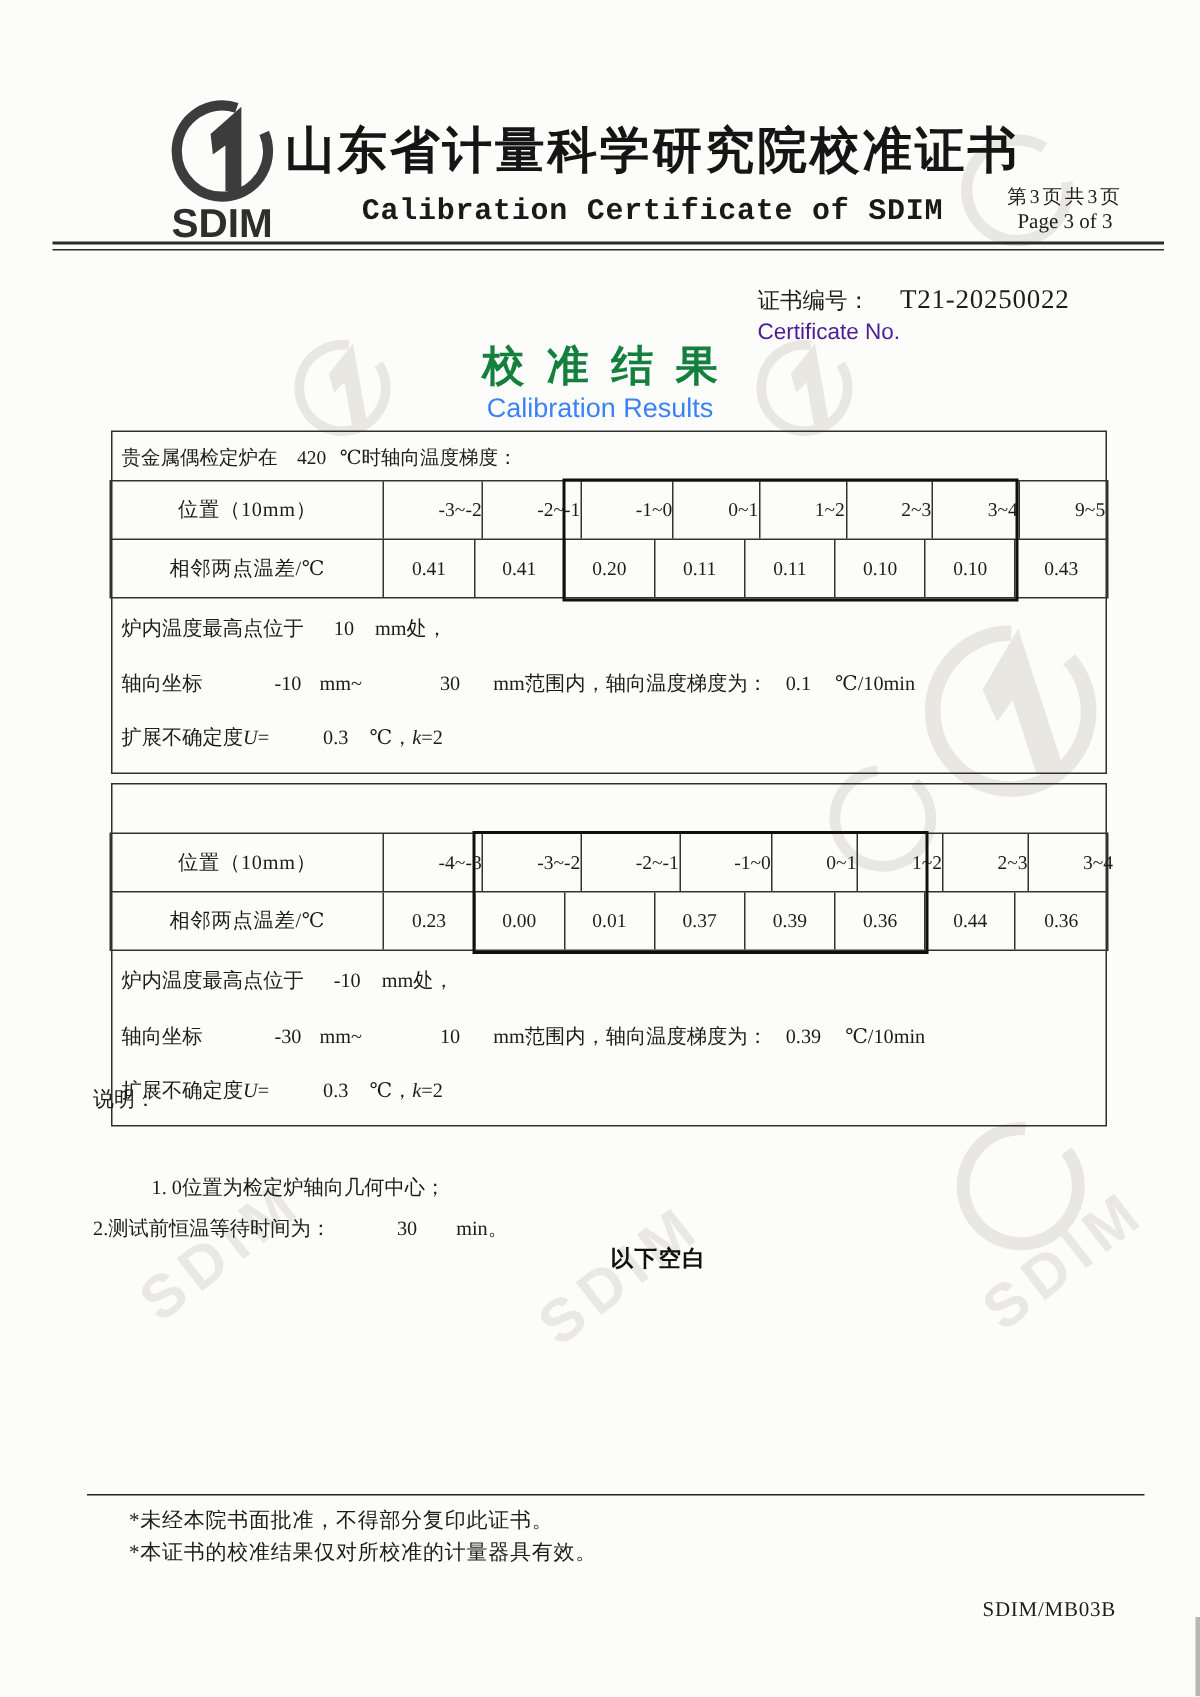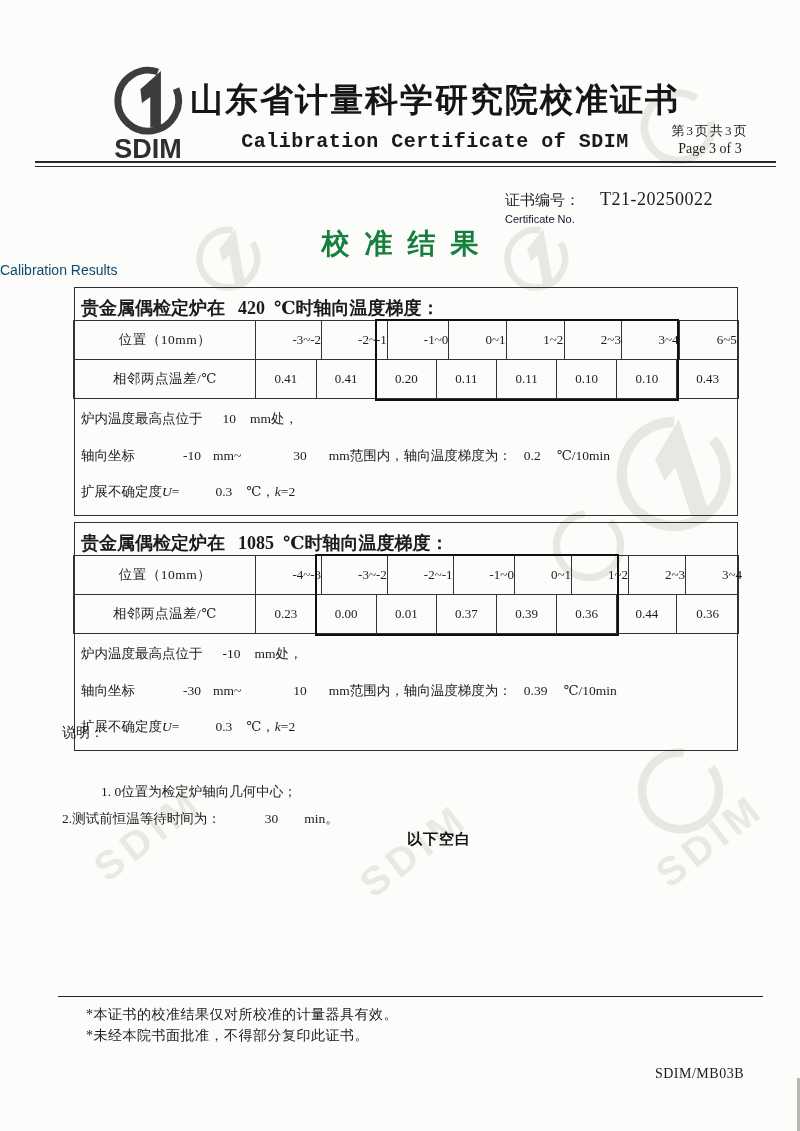--- a/index.html
+++ b/index.html
@@ -39,36 +39,36 @@
     position:absolute;left:35px;right:24px;top:161px;height:3px;
     border-top:2px solid #2b2b2b;border-bottom:1.5px solid #2b2b2b;
   }
   
   .cert{position:absolute;left:505px;top:189px;}
   .cert-line{white-space:nowrap;}
   .cert-label{font-size:15px;}
   .cert-number{font-size:18px;margin-left:20px;letter-spacing:0.5px;}
   .cert-label-en{
     font-family:"Liberation Sans","DejaVu Sans",sans-serif;
-    font-size:11px;margin-top:3px;color:#0f172a;
+    font-size:15px;margin-top:3px;color:#4c1d95;
   }
   
   .results-cn{
     position:absolute;left:0;width:800px;top:225px;text-align:center;
     font-size:28px;font-weight:bold;letter-spacing:15px;text-indent:15px;color:#15803d;
   }
   .results-en{
-    position:absolute;left:0;width:800px;top:262px;text-align:left;
-    font-family:"Liberation Sans","DejaVu Sans",sans-serif;font-size:14px;color:#0c4a6e;
+    position:absolute;left:0;width:800px;top:262px;text-align:center;
+    font-family:"Liberation Sans","DejaVu Sans",sans-serif;font-size:18px;color:#3b82f6;
   }
   
   .rbox{position:absolute;left:74px;width:662px;height:227px;border:1.6px solid #2f2f2f;background:transparent;}
   .rbox1{top:287px;}
   .rbox2{top:522px;}
-  .intro{margin:8px 0 0 6px;font-size:18px;white-space:nowrap;font-weight:bold;}
+  .intro{margin:8px 0 0 6px;font-size:13px;white-space:nowrap;}
   .intro .val{margin:0 9px 0 13px;}
   .tbl{position:absolute;left:-1.6px;right:-1.6px;top:32px;border:1.4px solid #333;}
   .trow{display:grid;grid-template-columns:182px repeat(8,1fr);height:38px;}
   .trow1{border-bottom:1.4px solid #333;gap:36px;}
   .cell{
     display:flex;align-items:center;justify-content:center;
     border-right:1.4px solid #333;font-size:13px;white-space:nowrap;
   }
   .cell:last-child{border-right:none;}
   .cell.lbl{font-size:13.5px;letter-spacing:0.5px;}
@@ -173,50 +173,47 @@
     <div class="tbl">
       <div class="trow trow1">
         <div class="cell lbl">位置（10mm）</div>
         <div class="cell">-3~-2</div>
         <div class="cell">-2~-1</div>
         <div class="cell">-1~0</div>
         <div class="cell">0~1</div>
         <div class="cell">1~2</div>
         <div class="cell">2~3</div>
         <div class="cell">3~4</div>
-        <div class="cell">6~5</div>
+        <div class="cell">9~5</div>
       </div>
       <div class="trow">
         <div class="cell lbl">相邻两点温差/℃</div>
         <div class="cell">0.41</div>
         <div class="cell">0.41</div>
         <div class="cell">0.20</div>
         <div class="cell">0.11</div>
         <div class="cell">0.11</div>
         <div class="cell">0.10</div>
         <div class="cell">0.10</div>
         <div class="cell">0.43</div>
       </div>
       <div class="hl" style="left:301px;width:300px;"></div>
     </div>
     <div class="bline bl1">
       <span>炉内温度最高点位于</span><span class="m20">10</span><span class="m14">mm处，</span>
     </div>
     <div class="bline bl2">
-      <span>轴向坐标</span><span class="m48">-10</span><span class="m12">mm~</span><span class="m52">30</span><span class="m22">mm范围内，轴向温度梯度为：</span><span class="m12">0.2</span><span class="m16">℃/10min</span>
+      <span>轴向坐标</span><span class="m48">-10</span><span class="m12">mm~</span><span class="m52">30</span><span class="m22">mm范围内，轴向温度梯度为：</span><span class="m12">0.1</span><span class="m16">℃/10min</span>
     </div>
     <div class="bline bl3">
       <span>扩展不确定度</span><span class="it">U</span><span>=</span><span class="m36">0.3</span><span class="m14">℃，</span><span class="it">k</span><span>=2</span>
     </div>
   </div>
 
   <div class="rbox rbox2">
-    <div class="intro">
-      <span>贵金属偶检定炉在</span><span class="val">1085</span><span>℃时轴向温度梯度：</span>
-    </div>
     <div class="tbl">
       <div class="trow trow1">
         <div class="cell lbl">位置（10mm）</div>
         <div class="cell">-4~-3</div>
         <div class="cell">-3~-2</div>
         <div class="cell">-2~-1</div>
         <div class="cell">-1~0</div>
         <div class="cell">0~1</div>
         <div class="cell">1~2</div>
         <div class="cell">2~3</div>
@@ -248,19 +245,19 @@
 
   <div class="note-title">说明：</div>
   <div class="note-item1">1. 0位置为检定炉轴向几何中心；</div>
   <div class="note-item2">
     <span>2.测试前恒温等待时间为：</span><span class="v">30</span><span class="u">min。</span>
   </div>
   <div class="end-mark">以下空白</div>
 
   <div class="foot-rule"></div>
   <div class="foot-notes">
+    <div>*未经本院书面批准，不得部分复印此证书。</div>
     <div>*本证书的校准结果仅对所校准的计量器具有效。</div>
-    <div>*未经本院书面批准，不得部分复印此证书。</div>
   </div>
   <div class="form-code">SDIM/MB03B</div>
   <div class="edge-r"></div>
 
 </div>
 
 </body></html>

